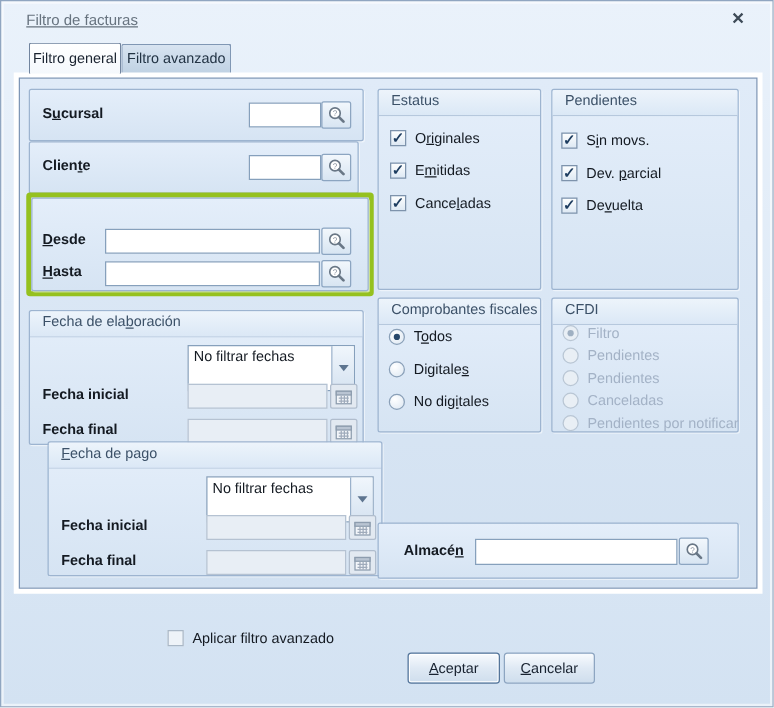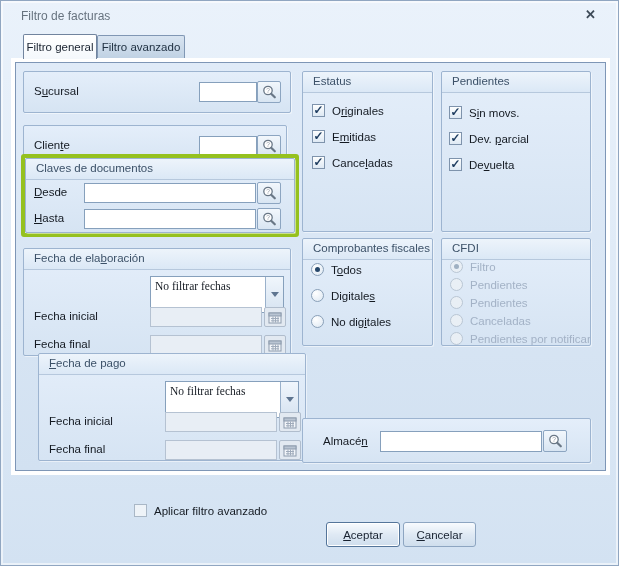--- a/index.html
+++ b/index.html
@@ -1,41 +1,41 @@
 <!DOCTYPE html>
 <html><head>
 <meta charset="utf-8">
 <style>
   html,body{margin:0;padding:0;background:#f0f0f0;}
   .win{position:relative;width:619px;height:566px;font-family:"Liberation Sans",sans-serif;
        font-size:11.5px;color:#141a22;background:linear-gradient(180deg,#eaf2fb,#d3e2f2);
        border:1px solid #90a6c1;box-sizing:border-box;box-shadow:inset 0 0 0 2px rgba(255,255,255,.55);overflow:hidden;}
   .titlebar{position:absolute;left:0;top:0;right:0;height:30px;}
-  .title{position:absolute;left:20px;top:8px;color:#67737f;font-size:12px;}
+  .title{position:absolute;left:20px;top:8px;color:#67737f;font-size:12px;text-decoration:underline;}
   .close{position:absolute;right:22px;top:6px;font-size:13px;font-weight:bold;color:#3d4a57;cursor:pointer;}
   .tab{position:absolute;box-sizing:border-box;text-align:center;border:1px solid #8097b4;border-bottom:none;
        border-radius:2px 2px 0 0;background:linear-gradient(180deg,#d8e4f1,#bfd1e3);color:#223344;line-height:23px;z-index:1;cursor:pointer;}
   .tab.active{background:linear-gradient(180deg,#ffffff,#f4f8fc);border-color:#71849e;z-index:3;line-height:25px;color:#1a2330;}
   .page{position:absolute;left:10px;top:57px;width:599px;height:417px;background:#fff;z-index:2;box-sizing:border-box;padding:4px;}
   .page-in{position:relative;width:100%;height:100%;border:1px solid #7e96b6;
        background:linear-gradient(180deg,#e0ebf8,#d2e1f1);box-sizing:border-box;}
   .box{position:absolute;box-sizing:border-box;border:1px solid #9db4d0;border-radius:2px;
        background:linear-gradient(180deg,#e4eefa,#d6e4f3);box-shadow:1px 1px 0 rgba(255,255,255,.5);}
   .hd{position:absolute;left:0;top:0;right:0;height:20px;border-bottom:1px solid #b6c8dd;
        background:linear-gradient(180deg,#edf4fb,#dbe8f6);border-radius:2px 2px 0 0;}
   .hd .t{position:absolute;left:10px;top:3px;color:#3c5168;white-space:nowrap;}
-  .lbl{position:absolute;white-space:nowrap;}
+  .lbl{position:absolute;white-space:nowrap;font-weight:bold;}
   .txt{position:absolute;height:20px;border:1px solid #86a0bc;background:#fff;
        font:11.5px "Liberation Sans",sans-serif;padding:0 3px;box-sizing:border-box;}
   .txt.dis{background:#e8eef5;border-color:#b5c2d2;}
   .mag{position:absolute;width:24px;height:22px;border:1px solid #8ca5c1;border-radius:2px;
        background:linear-gradient(180deg,#f2f7fc,#d8e5f2);padding:0;display:flex;align-items:center;justify-content:center;cursor:pointer;}
   .cal{position:absolute;width:22px;height:20px;border:1px solid #b0bdcd;border-radius:2px;
        background:#e2e9f1;padding:0;display:flex;align-items:center;justify-content:center;}
-  .combo{position:absolute;height:37px;border:1px solid #86a0bc;background:#fff;box-sizing:border-box;cursor:pointer;font-family:Liberation Serif, serif;}
+  .combo{position:absolute;height:37px;border:1px solid #86a0bc;background:#fff;box-sizing:border-box;cursor:pointer;}
   .combo-val{position:absolute;left:4px;top:3px;white-space:nowrap;}
   .combo-btn{position:absolute;right:0;top:0;bottom:0;width:17px;border-left:1px solid #9ab1cb;
        background:linear-gradient(180deg,#f0f6fc,#d6e3f1);display:flex;align-items:center;justify-content:center;}
   .arr{width:0;height:0;border-left:4px solid transparent;border-right:4px solid transparent;border-top:5px solid #5e7590;}
   .row{position:absolute;display:flex;align-items:center;gap:7px;white-space:nowrap;cursor:default;}
   .chk{width:13px;height:13px;box-sizing:border-box;border:1px solid #7e93ac;
        background:linear-gradient(180deg,#fdfefe,#dee9f4);display:inline-flex;align-items:center;justify-content:center;flex:none;}
   .chk.checked::after{content:"✓";font-size:12px;font-weight:700;color:#1e3d60;margin-top:-2px;}
   .chk.un{background:#eef3f8;border-color:#a9b7c6;}
   .radio{width:13px;height:13px;box-sizing:border-box;border:1px solid #8aa0b8;border-radius:50%;
@@ -76,37 +76,34 @@
         <input class="txt" style="left: 175px; top: 10px; width: 58px;" value="">
         <button class="mag" style="left:233px;top:9px">
           <svg width="15" height="15" viewBox="0 0 15 15">
             <circle cx="6" cy="5.5" r="4.2" fill="#fff" stroke="#697786" stroke-width="1.3"></circle>
             <text x="6" y="8" font-size="6.5" text-anchor="middle" fill="#8a93a0">?</text>
             <line x1="9.2" y1="8.7" x2="12.8" y2="12.3" stroke="#697786" stroke-width="2.2" stroke-linecap="round"></line>
           </svg>
         </button>
       </div>
 
-      <div class="box" style="left:7px;top:62px;width:264px;height:42px">
+      <div class="box" style="left:7px;top:50px;width:264px;height:42px">
         <span class="lbl" style="left:10px;top:13px">Clien<u>t</u>e</span>
         <input class="txt" style="left: 175px; top: 10px; width: 58px;" value="">
         <button class="mag" style="left:233px;top:9px">
           <svg width="15" height="15" viewBox="0 0 15 15">
             <circle cx="6" cy="5.5" r="4.2" fill="#fff" stroke="#697786" stroke-width="1.3"></circle>
             <text x="6" y="8" font-size="6.5" text-anchor="middle" fill="#8a93a0">?</text>
             <line x1="9.2" y1="8.7" x2="12.8" y2="12.3" stroke="#697786" stroke-width="2.2" stroke-linecap="round"></line>
           </svg>
         </button>
       </div>
 
       <div class="hlbox" style="left: 5px; top: 91px; width: 278px; height: 83px; border-color: rgb(149, 193, 31);">
         <div class="box" style="left:0;top:0;width:270px;height:75px">
-          <div class="hd">
-            <span class="t">Claves de documentos</span>
-          </div>
           <span class="lbl" style="left:8px;top:27px"><u>D</u>esde</span>
           <input class="txt" style="left: 58px; top: 24px; width: 172px;" value="">
           <button class="mag" style="left:231px;top:23px">
             <svg width="15" height="15" viewBox="0 0 15 15">
               <circle cx="6" cy="5.5" r="4.2" fill="#fff" stroke="#697786" stroke-width="1.3"></circle>
               <text x="6" y="8" font-size="6.5" text-anchor="middle" fill="#8a93a0">?</text>
               <line x1="9.2" y1="8.7" x2="12.8" y2="12.3" stroke="#697786" stroke-width="2.2" stroke-linecap="round"></line>
             </svg>
           </button>
           <span class="lbl" style="left:8px;top:53px"><u>H</u>asta</span>

